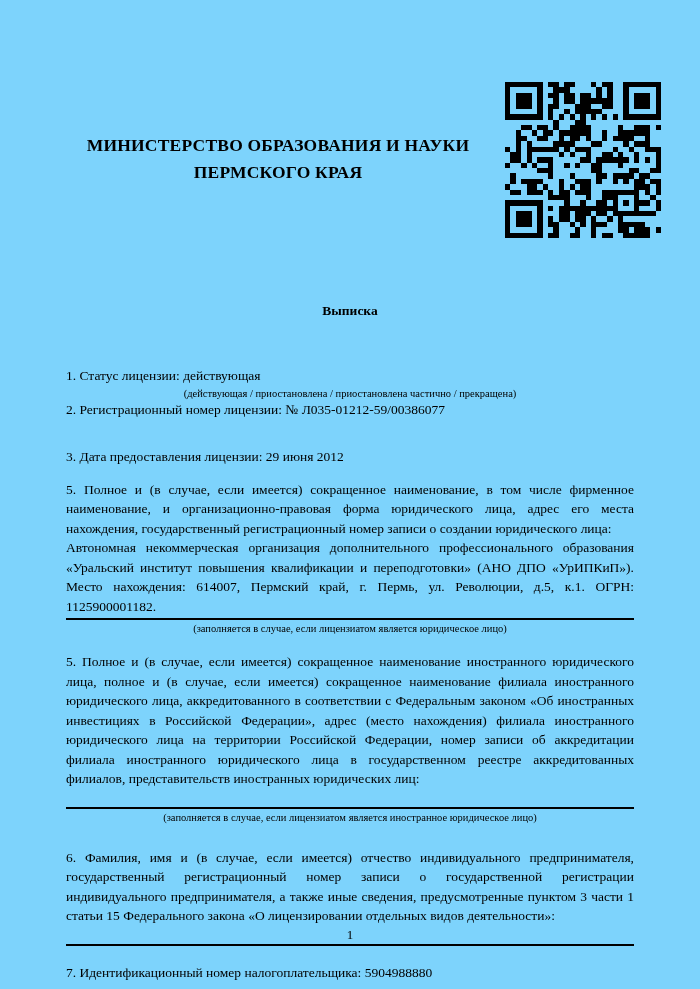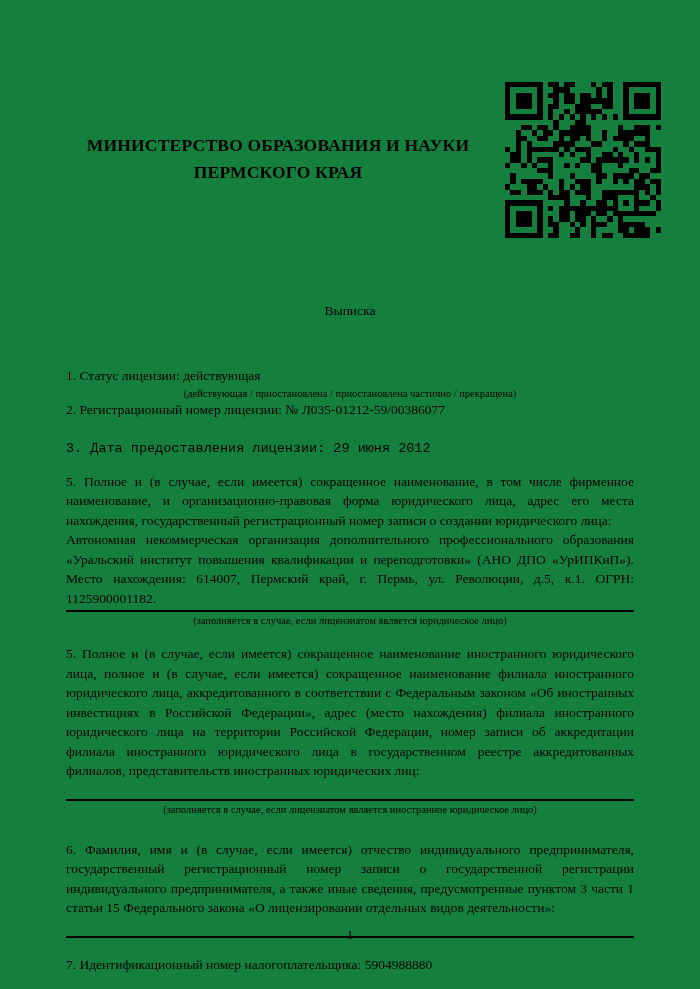--- a/index.html
+++ b/index.html
@@ -1,52 +1,52 @@
 <!DOCTYPE html>
 <html><head>
 <meta charset="utf-8">
 <style>
   html,body { margin:0; padding:0; background:#ffffff; }
   .doc {
     position:relative;
     width:700px; height:989px;
-    background:#15803d;
+    background:#7dd3fc;
     color:#000;
     font-family:"Liberation Serif", serif;
     overflow:hidden;
   }
   .header-block {
     position:absolute; top:132px; left:66px; width:424px;
     text-align:center;
   }
   .ministry {
     font-weight:bold; font-size:17.5px; line-height:1.55; letter-spacing:0.2px;
   }
   .ministry-note { font-size:10.5px; margin-top:4px; }
   .qr-wrap {
     position:absolute; top:82px; left:505px; width:156px; height:156px;
   }
   .qr-wrap svg { width:100%; height:100%; display:block; }
   .title-block {
     position:absolute; top:301px; left:66px; right:66px;
-    text-align:center; font-size:13.5px; line-height:1.5;
+    text-align:center; font-size:13.5px; line-height:1.5;font-weight:bold;
   }
   .body-block {
     position:absolute; top:366px; left:66px; right:66px;
     font-size:13.5px; line-height:19.5px;
   }
   .item-text { text-align:justify; }
   .item-note {
     text-align:center; font-size:10.5px; line-height:13px; margin-top:2px;
   }
   .rule { border-bottom:2px solid #000; height:0; margin-top:2px; }
   .blank-line { height:16px; }
   .mt-note1 { margin-top:1px; }
   .sp-a { }
-  .sp-b { margin-top:20px;font-family:Liberation Mono, monospace; }
+  .sp-b { margin-top:28px; }
   .sp-c { margin-top:13px; }
   .sp-d { margin-top:17px; }
   .sp-e { margin-top:24px; }
   .page-number {
     position:absolute; top:927px; left:0; right:0;
     text-align:center; font-size:13px;
   }
 </style>
 </head>
 <body>

